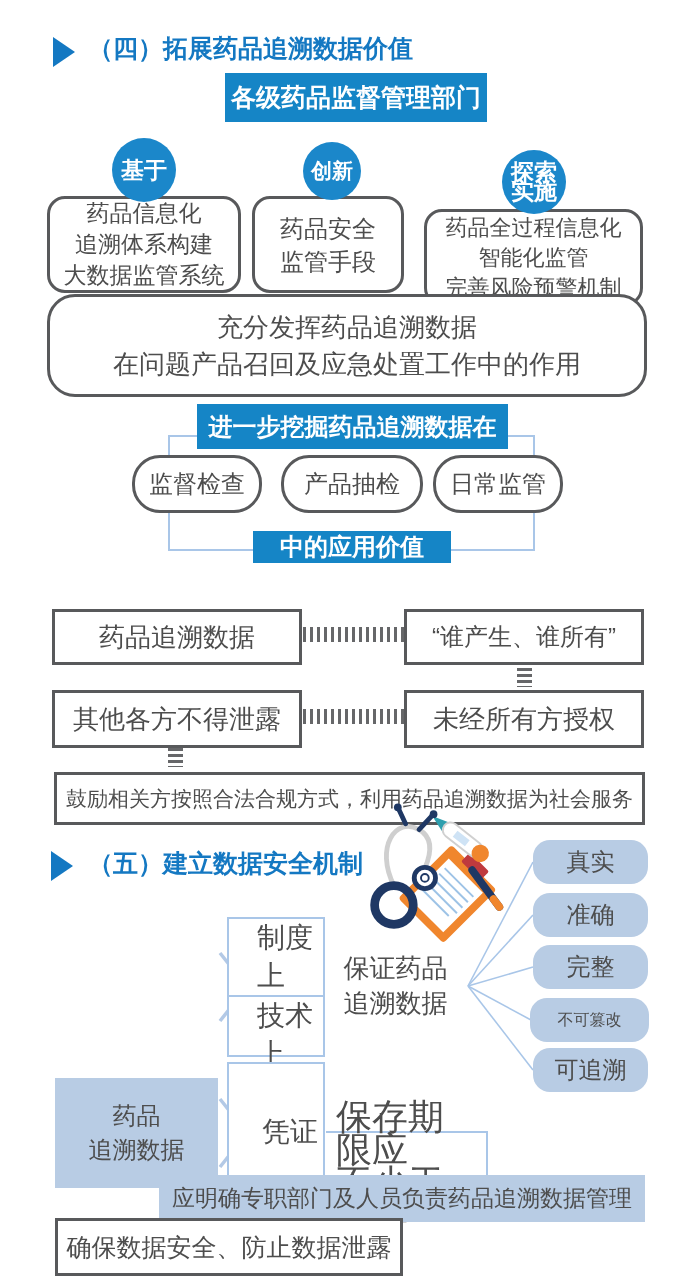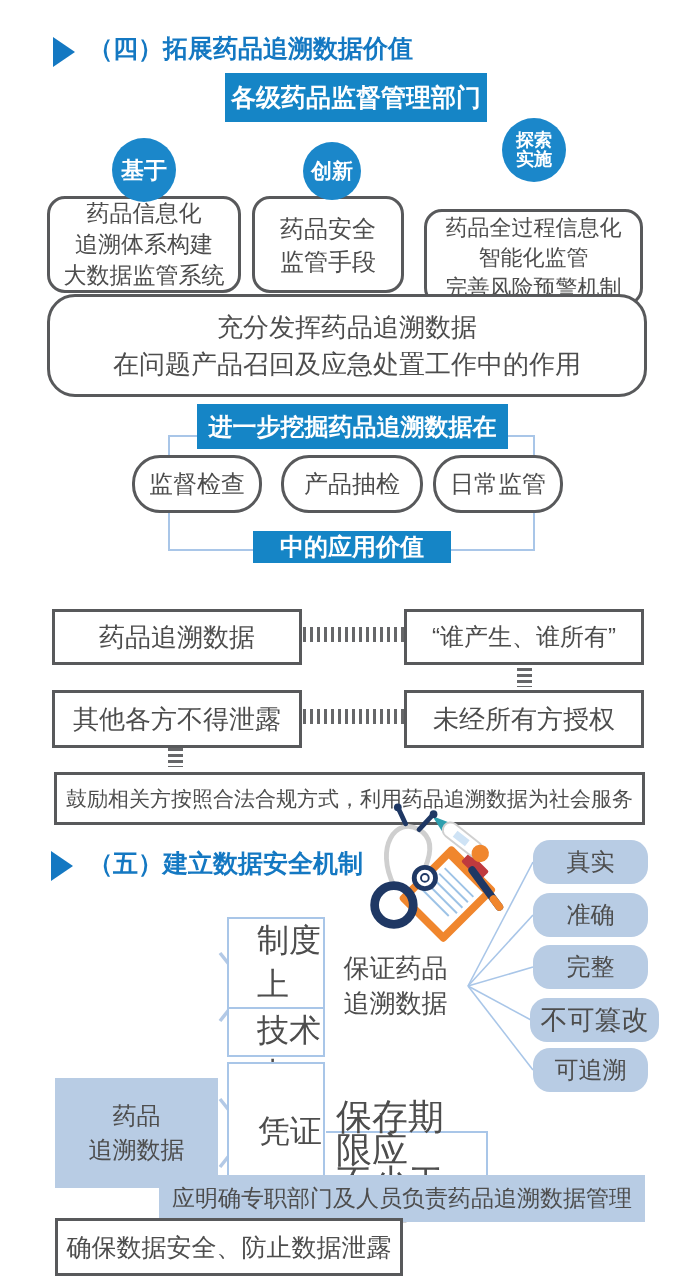--- a/index.html
+++ b/index.html
@@ -16,21 +16,21 @@
        border-left:22px solid var(--title-blue);}
   .sec-title{font-size:25px;font-weight:bold;color:var(--title-blue);white-space:nowrap;}
   .bluebox{background:var(--blue);color:#fff;font-weight:600;z-index:2;}
   .badge{border-radius:50%;background:var(--blue-badge);color:#fff;font-weight:bold;z-index:3;
          display:flex;flex-direction:column;align-items:center;justify-content:center;text-align:center;}
   .gbox{background:#fff;border:3px solid var(--border-gray);color:var(--text-gray);z-index:2;}
   .r18{border-radius:18px;} .r26{border-radius:28px;}
   .pill{background:var(--lightblue-fill);border-radius:17px;color:var(--text-gray);z-index:2;}
   .lbox{background:var(--lightblue-fill);color:var(--text-gray);z-index:2;}
   .split{background:#fff;border:2px solid var(--lightblue-line);z-index:2;display:flex;flex-direction:column;}
-  .split .cell{flex:1;display:flex;align-items:center;justify-content:center;font-size:32px;padding-left:28px;}
+  .split .cell{flex:1;display:flex;align-items:center;justify-content:center;font-size:28px;padding-left:28px;}
   .split .cell:first-child{border-bottom:2px solid var(--lightblue-line);}
   .hstripes{background:repeating-linear-gradient(90deg,var(--stripe) 0 3px,transparent 3px 7px);z-index:1;}
   .vstripes{background:repeating-linear-gradient(180deg,var(--stripe) 0 3px,transparent 3px 6px);z-index:1;}
   .outline-rect{border:2px solid var(--lightblue-line);z-index:0;}
   #overlay{position:absolute;left:0;top:0;z-index:0;pointer-events:none;}
   .lines{display:flex;flex-direction:column;align-items:center;justify-content:center;text-align:center;}
 </style>
 </head>
 <body>
 
@@ -58,21 +58,21 @@
   <div class="abs sec-title" style="left:88px;top:32px">（四）拓展药品追溯数据价值</div>
 
   <div class="abs flexc bluebox" style="left:225px;top:73px;width:262px;height:49px;font-size:25px">各级药品监督管理部门</div>
 
   <div class="abs badge" style="left:112px;top:138px;width:64px;height:64px;font-size:23px">
       <span>基于</span>
     </div>
   <div class="abs badge" style="left:303px;top:142px;width:58px;height:58px;font-size:21px">
       <span>创新</span>
     </div>
-  <div class="abs badge" style="left:502px;top:118px;width:64px;height:64px;font-size:18px;line-height:19px">
+  <div class="abs badge" style="left:502px;top:150px;width:64px;height:64px;font-size:23px;line-height:19px">
     <span>探索</span>
     <span>实施</span>
   </div>
 
   <div class="abs gbox r18 lines" style="left:47px;top:196px;width:194px;height:97px;font-size:23px;line-height:31px">
     <span>药品信息化</span>
     <span>追溯体系构建</span>
     <span>大数据监管系统</span>
   </div>
   <div class="abs gbox r18 lines" style="left:252px;top:196px;width:152px;height:97px;font-size:24px;line-height:33px">
@@ -143,21 +143,21 @@
     <circle cx="36" cy="9" r="4" fill="#1f3864"></circle>
     <circle cx="73" cy="16" r="4" fill="#1f3864"></circle>
     <circle cx="32" cy="110" r="20" fill="none" stroke="#1f3864" stroke-width="9"></circle>
     <circle cx="64" cy="82" r="11" fill="#ffffff" stroke="#1f3864" stroke-width="5"></circle>
     <circle cx="64" cy="82" r="4" fill="none" stroke="#1f3864" stroke-width="2"></circle>
   </svg>
 
   <div class="abs flexc pill" style="left:533px;top:840px;width:115px;height:44px;font-size:24px">真实</div>
   <div class="abs flexc pill" style="left:533px;top:893px;width:115px;height:44px;font-size:24px">准确</div>
   <div class="abs flexc pill" style="left:533px;top:945px;width:115px;height:44px;font-size:24px">完整</div>
-  <div class="abs flexc pill" style="left:530px;top:998px;width:129px;height:44px;font-size:27px">不可篡改</div>
+  <div class="abs flexc pill" style="left:530px;top:998px;width:119px;height:44px;font-size:16px">不可篡改</div>
   <div class="abs flexc pill" style="left:533px;top:1048px;width:115px;height:44px;font-size:24px">可追溯</div>
 
   <div class="abs split" style="left:227px;top:917px;width:98px;height:140px">
     <div class="cell">制度上</div>
     <div class="cell">技术上</div>
   </div>
   <div class="abs lines" style="left:338px;top:951px;width:115px;font-size:26px;line-height:35px">
     <span>保证药品</span>
     <span>追溯数据</span>
   </div>

